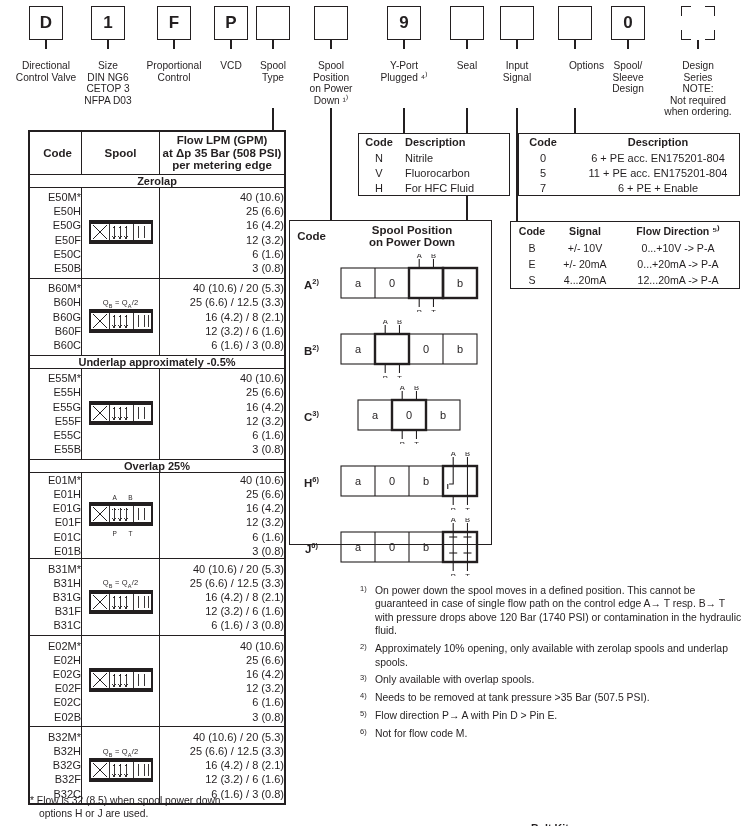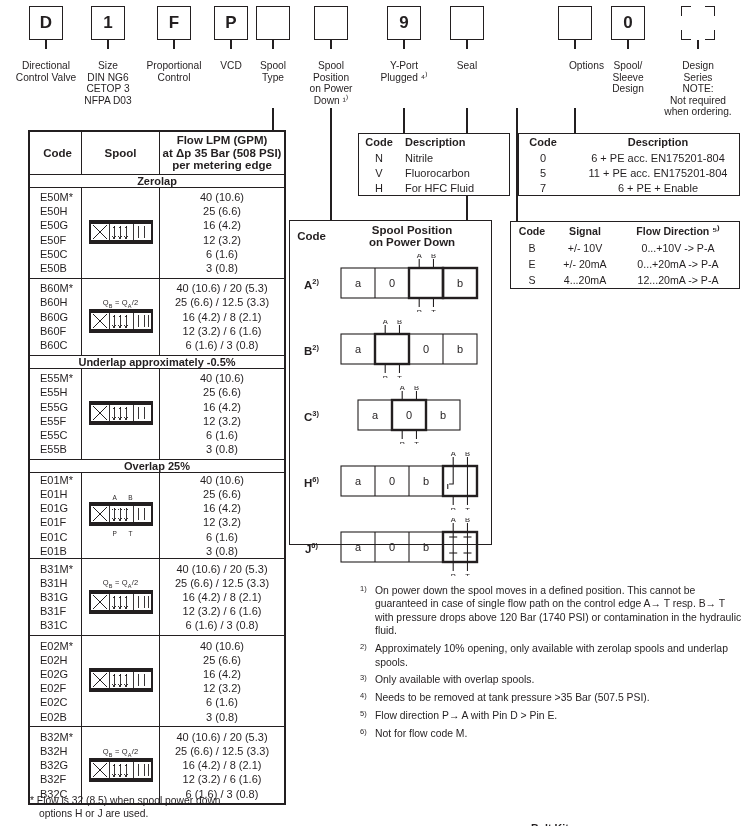--- a/index.html
+++ b/index.html
@@ -51,21 +51,21 @@
     font-size:11.5px; font-weight:bold; text-align:center; padding:2px 1px;
     line-height:12.5px;
   }
   #spool-table td { font-size:11px; }
   .grp-head {
     text-align:center; font-weight:bold; font-size:11.5px; padding:2px 0;
   }
   .c-code { width:52px; text-align:left; padding-left:5px !important; }
   .c-spool { width:78px; text-align:center; vertical-align:middle; }
   .c-flow  { text-align:center; }
-  .codes, .flows { display:flex; flex-direction:column; justify-content:center; }
+  .codes, .flows { display:flex; flex-direction:column; justify-content:center;align-items:flex-end; }
   .codes div, .flows div { line-height:14.2px; font-size:11px; white-space:nowrap; }
   .codes div { text-align:left; padding-left:5px; }
   .flows div { text-align:center; }
   .qnote { font-size:7.5px; text-align:center; margin-bottom:1px; letter-spacing:.2px; }
   .qnote sub { font-size:5.5px; }
 
   .foot-star { position:absolute; left:30px; top:795px; width:270px;
     font-size:10.3px; line-height:12.6px; }
   .foot-star .ind { display:block; padding-left:9px; }
 
@@ -169,20 +169,26 @@
         <div class="code-label">Y-Port
 Plugged ⁴⁾</div>
       </div>
       <div class="vline" style="left:403.3px;top:108px;height:60px;"></div>
       <div class="code-item" style="left:444px;width:46px;">
         <div class="code-box"></div>
         <div class="code-stub"></div>
         <div class="code-label">Seal</div>
       </div>
       <div class="vline" style="left:466.3px;top:108px;height:140px;"></div>
+      <div class="code-item" style="left:492px;width:50px;">
+        <div class="code-box"></div>
+        <div class="code-stub"></div>
+        <div class="code-label">Input
+Signal</div>
+      </div>
       <div class="vline" style="left:516.3px;top:108px;height:152px;"></div>
       <div class="code-item" style="left:546px;width:58px;text-align:right;">
         <div class="code-box"></div>
         <div class="code-stub"></div>
         <div class="code-label">Options</div>
       </div>
       <div class="vline" style="left:574.3px;top:108px;height:60px;"></div>
       <div class="code-item" style="left:604px;width:48px;">
         <div class="code-box">0</div>
         <div class="code-stub"></div>

